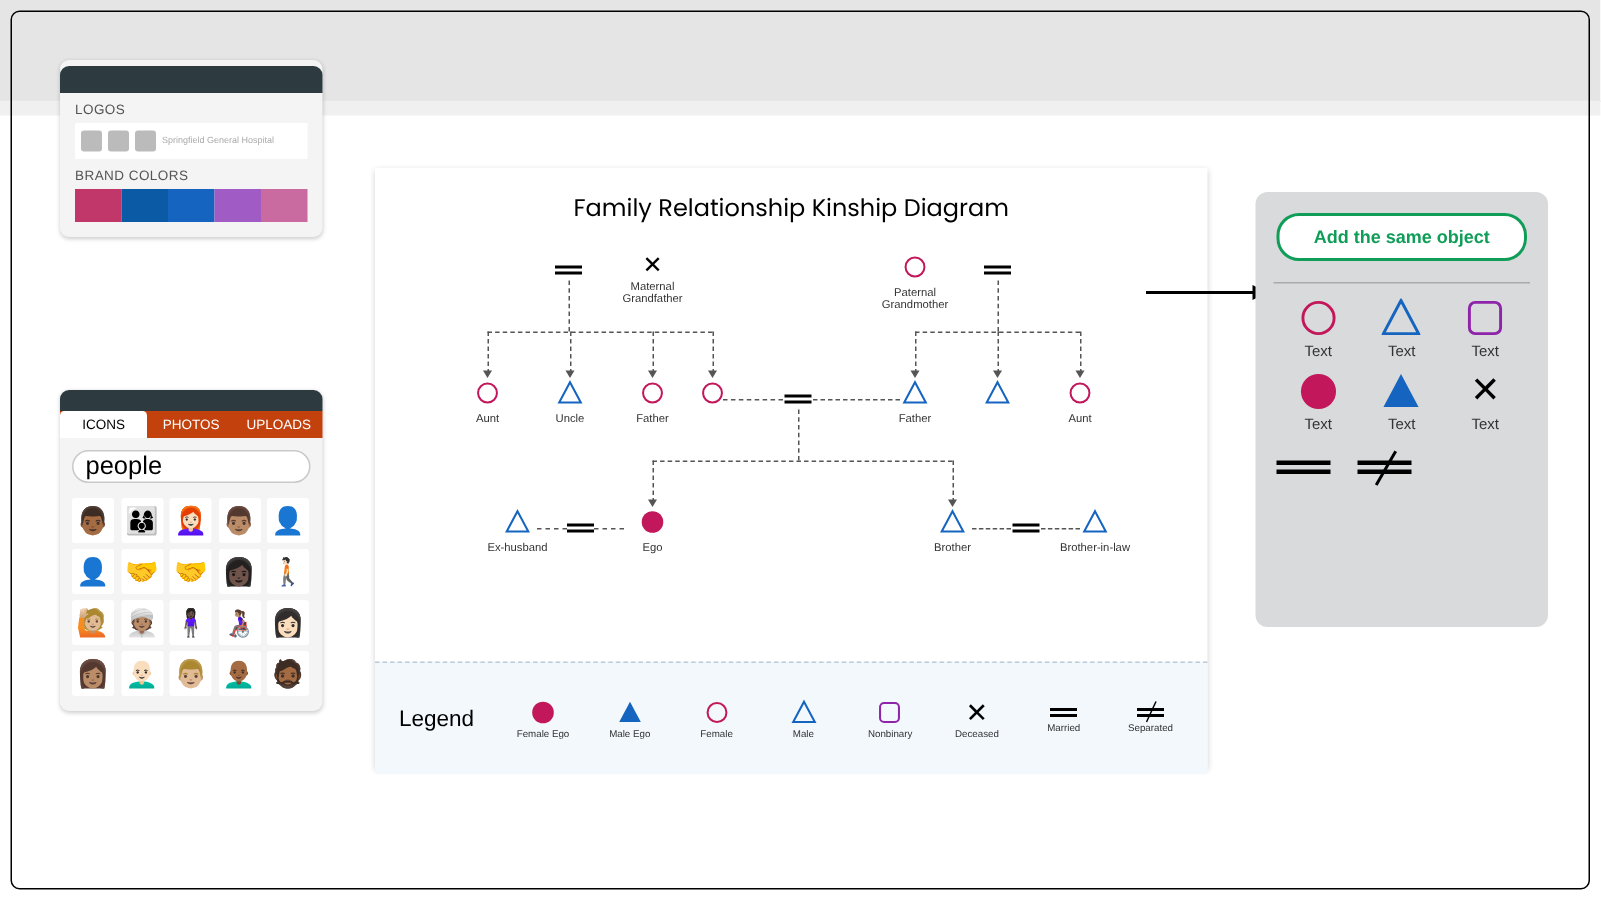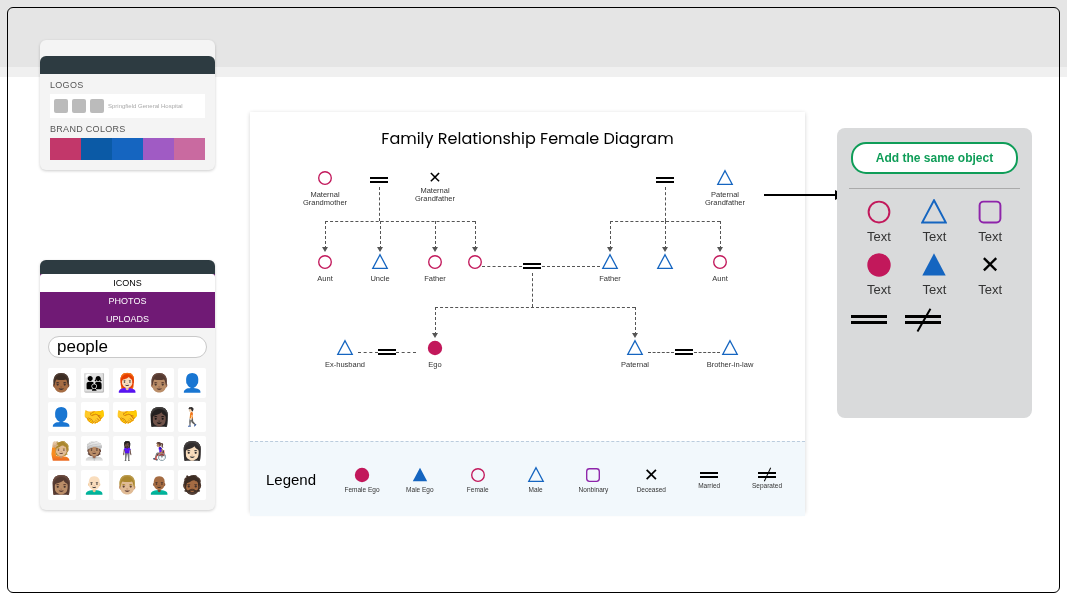--- a/index.html
+++ b/index.html
@@ -2,33 +2,33 @@
 <html><head>
 <meta charset="utf-8">
 <style>
   * { box-sizing: border-box; margin: 0; padding: 0; font-family: -apple-system, BlinkMacSystemFont, "Segoe UI", sans-serif; }
   body { width: 1067px; height: 600px; background: #fff; position: relative; overflow: hidden; }
   .topbar { position:absolute; top:0; left:0; right:0; height:68px; background:#e5e5e5; border-bottom:1px solid #ddd; }
   .topbar::after { content:""; position:absolute; bottom:-10px; left:0; right:0; height:10px; background:#f0f0f0; }
   .canvas-frame { position:absolute; inset:7px; border:0.5px solid #000; border-radius:6px; pointer-events:none; }
 
   
-  .brand-panel { position:absolute; top:40px; left:40px; width:175px; background:#f4f4f4; border-radius:6px; padding:16px 10px 10px; box-shadow:0 1px 3px rgba(0,0,0,.2); }
+  .brand-panel { position:absolute; top:40px; left:40px; width:175px; background:#f4f4f4; border-radius:6px; padding:4px 10px 10px; box-shadow:0 1px 3px rgba(0,0,0,.2); }
   .brand-panel .bar { margin:-0px -10px 6px -10px; height:18px; background:#2d3b41; border-radius:6px 6px 0 0; }
   .brand-panel h4 { font-size:9px; font-weight:400; color:#555; letter-spacing:.3px; margin:6px 0 4px; }
   .logo-row { background:#fff; height:24px; display:flex; align-items:center; gap:4px; padding:0 4px; }
   .logo-badge { width:14px; height:14px; background:#bbb; border-radius:2px; }
   .logo-text { font-size:6px; color:#aaa; line-height:1; }
   .swatch-row { display:flex; height:22px; }
   .swatch { flex:1; }
 
   
   .icon-panel { position:absolute; top:260px; left:40px; width:175px; background:#f4f4f4; border-radius:6px; box-shadow:0 1px 3px rgba(0,0,0,.2); }
   .icon-panel .bar { height:14px; background:#2d3b41; border-radius:6px 6px 0 0; }
-  .tabs { display:flex; background:#701a75;flex-direction:column; }
+  .tabs { display:flex; background:#c2410c; }
   .tab { flex:1; text-align:center; font-size:9px; padding:4px 0; color:#fff; cursor:pointer; }
   .tab.active { background:#fff; color:#000; border-radius:3px 3px 0 0; font-weight:500; }
   .search-row { display:flex; align-items:center; margin:8px 8px 6px; background:#fff; border:1px solid #c9c9c9; border-radius:12px; height:22px; padding:0 8px; }
   .search-row input { flex:1; border:none; outline:none; font-size:17px; background:transparent; }
   .search-row svg { width:16px; height:16px; }
   .icon-grid { display:grid; grid-template-columns:repeat(5,1fr); gap:4px; padding:4px 8px 10px; }
   .icon-cell { width:28px; height:30px; background:#fff; border-radius:2px; display:flex; align-items:center; justify-content:center; font-size:18px; position:relative; }
 
   
   .diagram { position:absolute; top:112px; left:250px; width:555px; height:400px; background:#fff; box-shadow:0 1px 4px rgba(0,0,0,.18); }
@@ -62,21 +62,21 @@
   .glyph-separated .slash { position:absolute; left:50%; top:-3px; width:1px; height:15px; background:#000; transform:rotate(25deg); }
 
   
   .side-panel { position:absolute; top:128px; right:35px; width:195px; height:290px; background:#d9dadb; border-radius:8px; padding:14px; }
   .side-panel .add-btn { width:100%; border:2px solid #0f9d58; background:#fff; color:#0f9d58; font-size:12px; font-weight:600; padding:7px 0; border-radius:15px; cursor:pointer; }
   .side-panel hr { margin:14px -2px 10px; border:none; border-top:1px solid #aaa; }
   .shape-grid { display:grid; grid-template-columns:repeat(3,1fr); row-gap:8px; justify-items:center; }
   .shape-cell { display:flex; flex-direction:column; align-items:center; gap:4px; }
   .shape-cell svg, .shape-cell .sym { width:26px; height:26px; }
   .shape-cell .sym { font-size:24px; line-height:26px; text-align:center; }
-  .shape-cell .lbl { font-size:13px; color:#333; }
+  .shape-cell .lbl { font-size:10px; color:#333; }
   .marriage-row { display:flex; gap:18px; margin-top:14px; }
   .marriage-glyph { width:36px; height:18px; position:relative; }
   .marriage-glyph::before, .marriage-glyph::after { content:""; position:absolute; left:0; right:0; height:3px; background:#000; }
   .marriage-glyph.double::before { top:4px; } .marriage-glyph.double::after { top:10px; }
   .marriage-glyph.sep .slash { position:absolute; left:50%; top:-4px; width:1.5px; height:26px; background:#000; transform:rotate(30deg); }
 
   
   .big-arrow { position:absolute; top:194px; left:764px; width:80px; height:2px; background:#000; }
   .big-arrow::after { content:""; position:absolute; right:-1px; top:-4px; width:0; height:0; border-left:10px solid #000; border-top:5px solid transparent; border-bottom:5px solid transparent; }
 
@@ -144,38 +144,32 @@
       <div class="icon-cell">👩🏻</div>
       <div class="icon-cell">👩🏽</div>
       <div class="icon-cell">👨🏻‍🦲</div>
       <div class="icon-cell">👨🏼</div>
       <div class="icon-cell">👨🏾‍🦲</div>
       <div class="icon-cell">🧔🏾</div>
     </div>
 </div>
 
 <div class="diagram">
-  <h2>Family Relationship Female Diagram</h2>
+  <h2>Family Relationship Kinship Diagram</h2>
   <div class="chart-area">
 
-    <div class="node" style="top:8px;left:40px">
-        <svg viewBox="0 0 20 20">
-          <circle cx="10" cy="10" r="7" class="circ-outline"></circle>
-        </svg>
-        <div class="lbl">Maternal Grandmother</div>
-      </div>
     <div class="node" style="top:8px;left:150px">
         <div style="font-size:16px;line-height:18px">✕</div>
         <div class="lbl">Maternal Grandfather</div>
       </div>
-    <div class="node" style="top:8px;left:440px">
-        <svg viewBox="0 0 20 20">
-          <polygon points="10,2 18,17 2,17" class="tri-outline"></polygon>
-        </svg>
-        <div class="lbl">Paternal Grandfather</div>
+    <div class="node" style="top:8px;left:325px">
+        <svg viewBox="0 0 20 20">
+          <circle cx="10" cy="10" r="7" class="circ-outline"></circle>
+        </svg>
+        <div class="lbl">Paternal Grandmother</div>
       </div>
     <div class="marriage" style="top:14px;left:120px"></div>
     <div class="marriage" style="top:14px;left:406px"></div>
 
     <div class="vline" style="top:26px;left:129px;height:34px"></div>
     <div class="hline" style="top:60px;left:75px;width:150px"></div>
     <div class="vline" style="top:60px;left:75px;height:28px"></div>
     <div class="vline" style="top:60px;left:130px;height:28px"></div>
     <div class="vline" style="top:60px;left:185px;height:28px"></div>
     <div class="vline" style="top:60px;left:225px;height:28px"></div>
@@ -258,21 +252,21 @@
     <div class="node" style="top:178px;left:150px">
         <svg viewBox="0 0 20 20">
           <circle cx="10" cy="10" r="8" class="circ-solid"></circle>
         </svg>
         <div class="lbl">Ego</div>
       </div>
     <div class="node" style="top:178px;left:350px">
         <svg viewBox="0 0 20 20">
           <polygon points="10,2 18,17 2,17" class="tri-outline"></polygon>
         </svg>
-        <div class="lbl">Paternal</div>
+        <div class="lbl">Brother</div>
       </div>
     <div class="node" style="top:178px;left:445px">
         <svg viewBox="0 0 20 20">
           <polygon points="10,2 18,17 2,17" class="tri-outline"></polygon>
         </svg>
         <div class="lbl">Brother-in-law</div>
       </div>
     <div class="marriage" style="top:186px;left:128px">
         <div class="slash"></div>
       </div>

